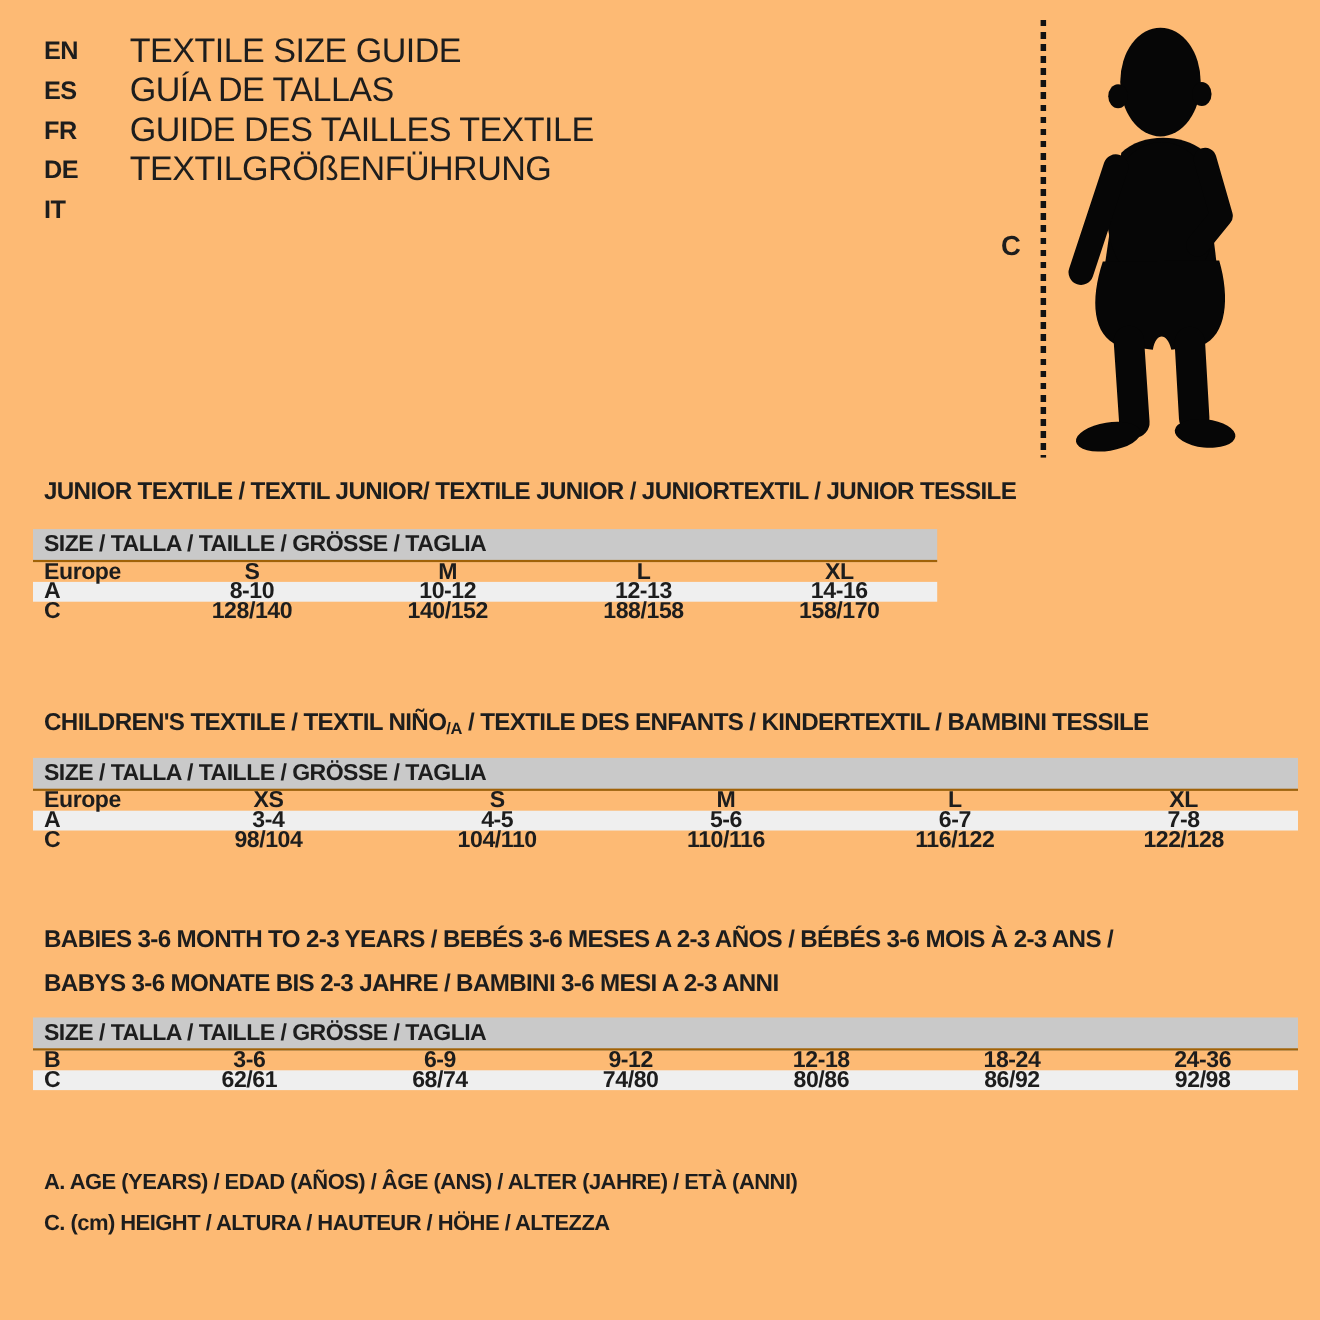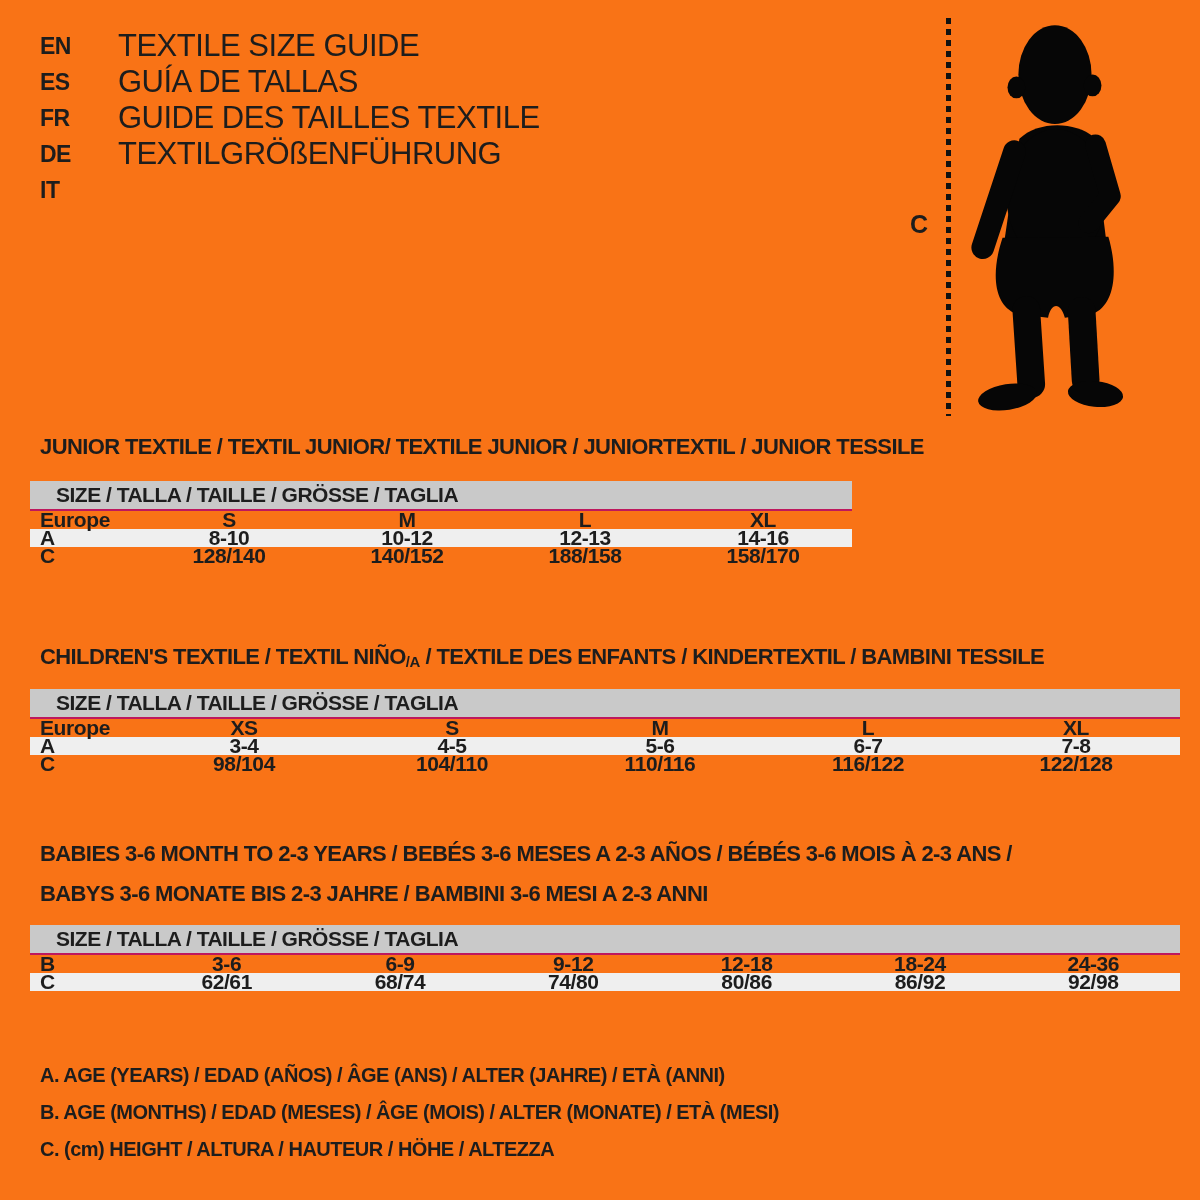--- a/index.html
+++ b/index.html
@@ -1,17 +1,17 @@
 <!DOCTYPE html>
 <html><head>
 <meta charset="utf-8">
 <style>
   html,body{margin:0;padding:0;background:#ffffff;}
   .page{
-    position:relative;width:1200px;height:1200px;background:#f97316;
+    position:relative;width:1200px;height:1200px;background:#fdba74;
     font-family:"Liberation Sans",sans-serif;color:#1d1d1d;overflow:hidden;
   }
   
   .lang-block{position:absolute;left:40px;top:28px;}
   .lang-row{display:flex;height:36px;align-items:center;}
   .lang-code{width:78px;font-weight:700;font-size:23px;letter-spacing:-0.5px;}
   .lang-title{font-weight:400;font-size:31px;letter-spacing:-0.5px;white-space:nowrap;}
   
   .dash-line{
     position:absolute;left:946px;top:18px;width:5px;height:398px;
@@ -21,22 +21,22 @@
   .baby-svg{position:absolute;left:963px;top:16px;}
   
   .sec-title{
     position:absolute;left:40px;font-size:22px;font-weight:700;
     letter-spacing:-0.6px;white-space:nowrap;
   }
   .sub-small{font-size:15px;vertical-align:-3px;letter-spacing:-0.4px;}
   
   .size-table{position:absolute;left:30px;}
   .size-head{
-    background:#c9c9c9;border-bottom:2px solid #be185d;height:28px;
-    display:flex;align-items:center;padding-left:26px;
+    background:#c9c9c9;border-bottom:2px solid #a16207;height:28px;
+    display:flex;align-items:center;padding-left:10px;
     font-size:21px;font-weight:700;letter-spacing:-0.5px;
   }
   .trow{display:flex;height:18px;align-items:center;font-size:21px;font-weight:700;letter-spacing:-0.4px;}
   .shaded{background:#efefef;}
   .cell-label{width:110px;padding-left:10px;box-sizing:border-box;text-align:left;}
   .cell{flex:1;text-align:center;}
   
   .legend{position:absolute;left:40px;top:1064px;}
   .legend-line{font-size:20px;font-weight:700;letter-spacing:-0.5px;margin-bottom:14px;white-space:nowrap;}
 </style>
@@ -162,17 +162,16 @@
       <span class="cell">68/74</span>
       <span class="cell">74/80</span>
       <span class="cell">80/86</span>
       <span class="cell">86/92</span>
       <span class="cell">92/98</span>
     </div>
   </div>
 
   <div class="legend">
     <div class="legend-line">A. AGE (YEARS) / EDAD (AÑOS) / ÂGE (ANS) / ALTER (JAHRE) / ETÀ (ANNI)</div>
-    <div class="legend-line">B. AGE (MONTHS) / EDAD (MESES) / ÂGE (MOIS) / ALTER (MONATE) / ETÀ (MESI)</div>
     <div class="legend-line">C. (cm) HEIGHT / ALTURA / HAUTEUR / HÖHE / ALTEZZA</div>
   </div>
 
 </div>
 
 </body></html>

